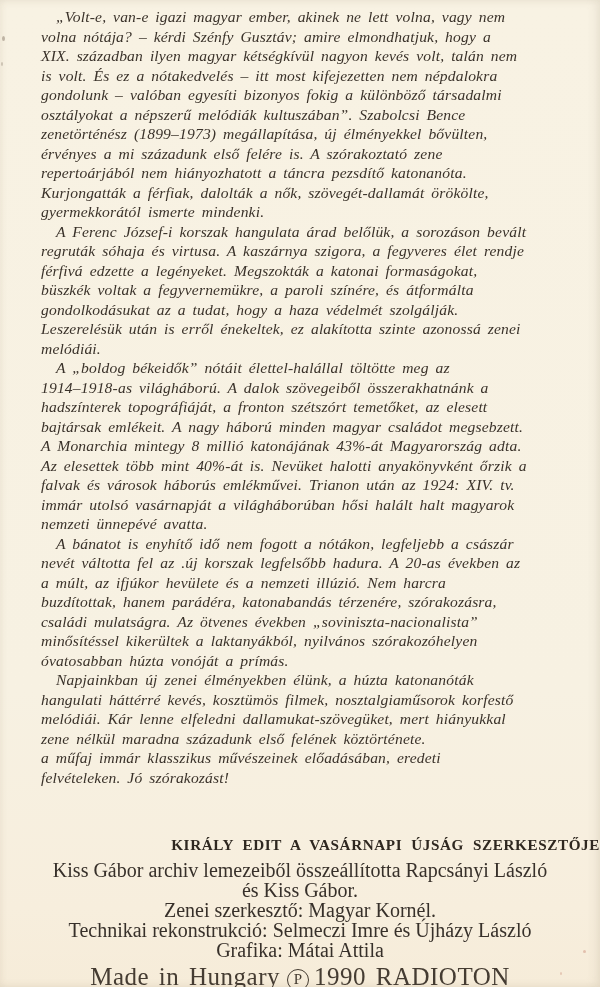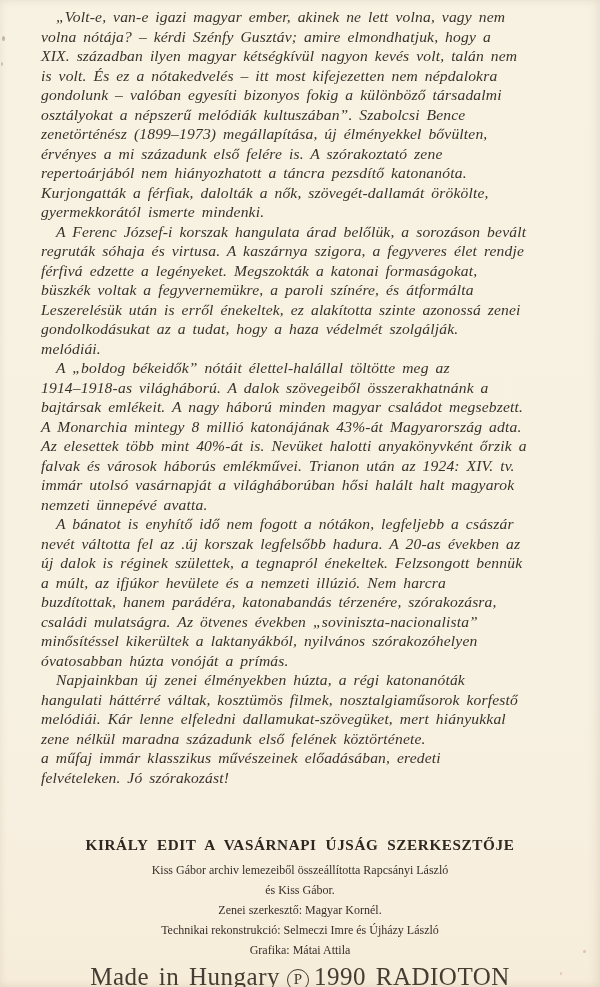--- a/index.html
+++ b/index.html
@@ -41,23 +41,24 @@
     text-align: center;
     font-style: normal;
   }
   .credits-title {
     font-weight: bold;
     font-size: 15.2px;
     letter-spacing: 0.6px;
     word-spacing: 0.3em;
     color: #2f2820;
     margin-bottom: 6px;
+    text-align: right;
   }
   .credit-line {
-    font-size: 12px;
+    font-size: 20px;
     line-height: 20px;
     color: #37302a;
   }
   .made-in {
     margin-top: 3px;
     font-size: 25px;
     line-height: 28px;
     letter-spacing: 0.5px;
     word-spacing: 0.12em;
     color: #453c32;
@@ -100,47 +101,47 @@
         <div class="line">érvényes a mi századunk első felére is. A szórakoztató zene</div>
         <div class="line">repertoárjából nem hiányozhatott a táncra pezsdítő katonanóta.</div>
         <div class="line">Kurjongatták a férfiak, dalolták a nők, szövegét-dallamát örökölte,</div>
         <div class="line">gyermekkorától ismerte mindenki.</div>
       </div>
       <div class="para">
         <div class="line first">A Ferenc József-i korszak hangulata árad belőlük, a sorozáson bevált</div>
         <div class="line">regruták sóhaja és virtusa. A kaszárnya szigora, a fegyveres élet rendje</div>
         <div class="line">férfivá edzette a legényeket. Megszokták a katonai formaságokat,</div>
         <div class="line">büszkék voltak a fegyvernemükre, a paroli színére, és átformálta</div>
+        <div class="line">gondolkodásukat az a tudat, hogy a haza védelmét szolgálják.</div>
         <div class="line">Leszerelésük után is erről énekeltek, ez alakította szinte azonossá zenei</div>
-        <div class="line">gondolkodásukat az a tudat, hogy a haza védelmét szolgálják.</div>
         <div class="line">melódiái.</div>
       </div>
       <div class="para">
         <div class="line first">A „boldog békeidők” nótáit élettel-halállal töltötte meg az</div>
         <div class="line">1914–1918-as világháború. A dalok szövegeiből összerakhatnánk a</div>
+        <div class="line">hadszínterek topográfiáját, a fronton szétszórt temetőket, az elesett</div>
         <div class="line">bajtársak emlékeit. A nagy háború minden magyar családot megsebzett.</div>
         <div class="line">A Monarchia mintegy 8 millió katonájának 43%-át Magyarország adta.</div>
         <div class="line">Az elesettek több mint 40%-át is. Nevüket halotti anyakönyvként őrzik a</div>
         <div class="line">falvak és városok háborús emlékművei. Trianon után az 1924: XIV. tv.</div>
         <div class="line">immár utolsó vasárnapját a világháborúban hősi halált halt magyarok</div>
         <div class="line">nemzeti ünnepévé avatta.</div>
       </div>
       <div class="para">
         <div class="line first">A bánatot is enyhítő idő nem fogott a nótákon, legfeljebb a császár</div>
         <div class="line">nevét váltotta fel az .új korszak legfelsőbb hadura. A 20-as években az</div>
-        <div class="line">új dalok is réginek születtek, a tegnapról énekeltek. Felzsongott bennük</div>
         <div class="line">a múlt, az ifjúkor hevülete és a nemzeti illúzió. Nem harcra</div>
         <div class="line">buzdítottak, hanem parádéra, katonabandás térzenére, szórakozásra,</div>
         <div class="line">családi mulatságra. Az ötvenes években „soviniszta-nacionalista”</div>
         <div class="line">minősítéssel kikerültek a laktanyákból, nyilvános szórakozóhelyen</div>
         <div class="line">óvatosabban húzta vonóját a prímás.</div>
       </div>
       <div class="para">
-        <div class="line first">Napjainkban új zenei élményekben húzta, a régi katonanóták</div>
-        <div class="line">hangulati háttérré váltak, kosztümös filmek, nosztalgiaműsorok korfestő</div>
+        <div class="line first">Napjainkban új zenei élményekben élünk, a húzta katonanóták</div>
+        <div class="line">hangulati háttérré kevés, kosztümös filmek, nosztalgiaműsorok korfestő</div>
         <div class="line">melódiái. Kár lenne elfeledni dallamukat-szövegüket, mert hiányukkal</div>
         <div class="line">zene nélkül maradna századunk első felének köztörténete.</div>
       </div>
       <div class="para">
         <div class="line">a műfaj immár klasszikus művészeinek előadásában, eredeti</div>
         <div class="line">felvételeken. Jó szórakozást!</div>
       </div>
     </div>
 
   <div class="credits">

